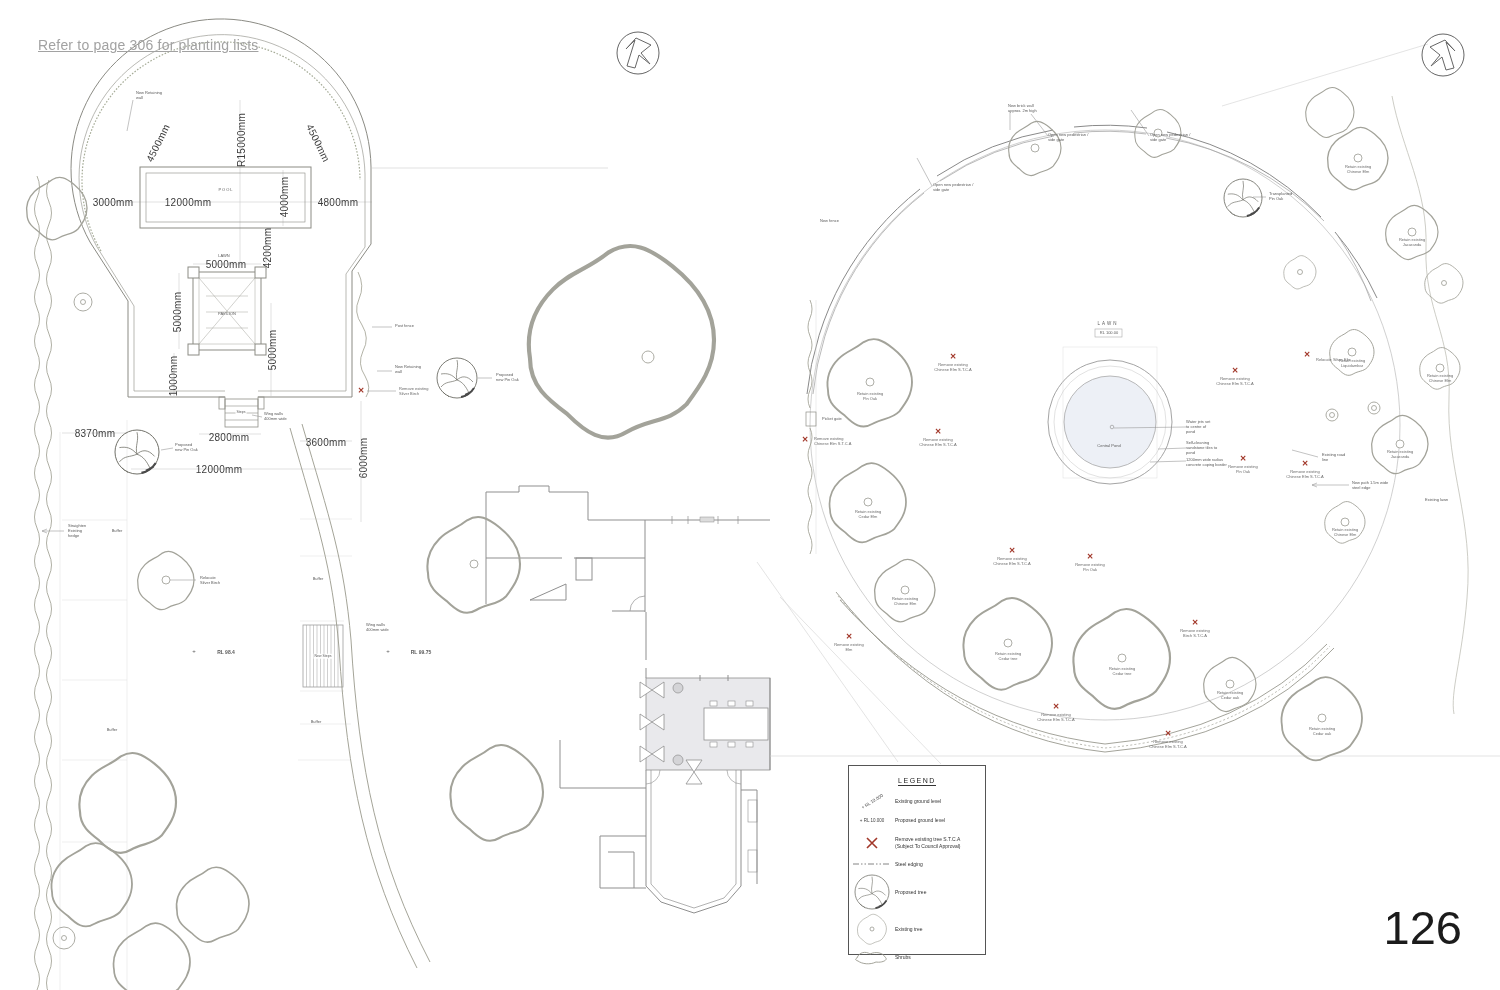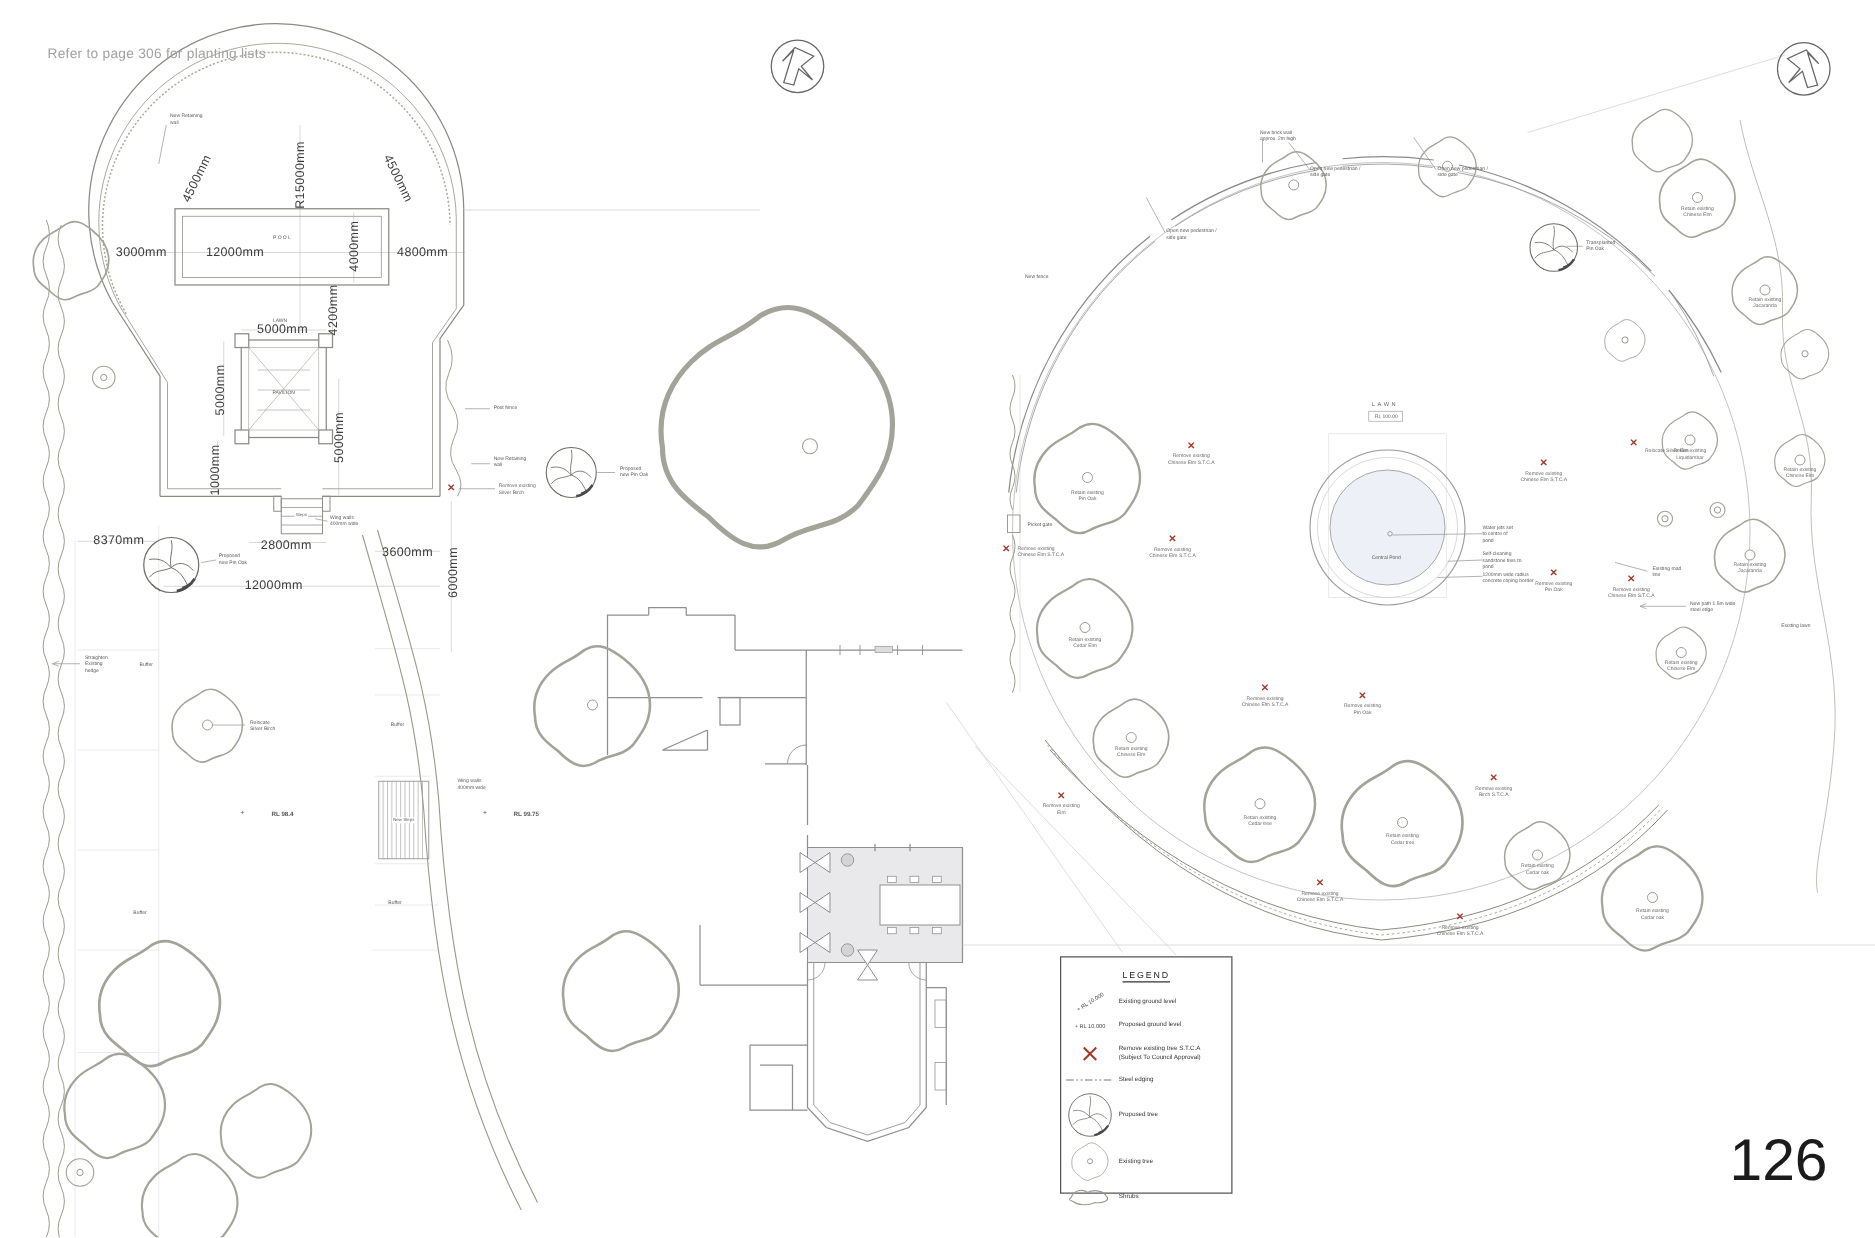--- a/index.html
+++ b/index.html
@@ -4,21 +4,21 @@
 <style>
   html,body{margin:0;padding:0;background:#fff;}
   #stage{position:relative;width:1500px;height:990px;background:#fff;overflow:hidden;
          font-family:"Liberation Sans",sans-serif;}
   #plan-svg{position:absolute;left:0;top:0;}
   #label-layer{position:absolute;left:0;top:0;width:1500px;height:990px;pointer-events:none;}
   .ann{position:absolute;color:#5a5a5a;line-height:1.3;white-space:pre;text-align:center;
        transform-origin:center;pointer-events:none;}
   .ann.bg{background:#fff;padding:0 1px;}
   .dim{color:#3c3c3c;letter-spacing:.3px;}
-  .note{position:absolute;left:38px;top:37px;font-size:11px;color:#a2a2a2;letter-spacing:.2px;}
+  .note{position:absolute;left:38px;top:37px;font-size:14px;color:#a2a2a2;letter-spacing:.2px;text-decoration:underline;}
   .pageno{position:absolute;left:1376px;top:900px;width:86px;text-align:right;
           font-size:47px;font-weight:300;color:#1b1b1b;}
   
   .legend{position:absolute;left:848px;top:765px;width:138px;height:190px;background:#fff;
           border:1px solid #555;box-sizing:border-box;z-index:3;}
   .legend-title{width:fit-content;margin:11px auto 4px auto;font-size:7px;letter-spacing:1.5px;
           color:#222;border-bottom:.8px solid #333;padding-bottom:1px;}
   .lg-row{display:flex;align-items:center;}
   .lg-sym{width:46px;display:flex;align-items:center;justify-content:center;flex:none;}
   .lg-label{flex:1;font-size:5px;color:#333;line-height:1.35;white-space:pre-line;padding-right:3px;}

